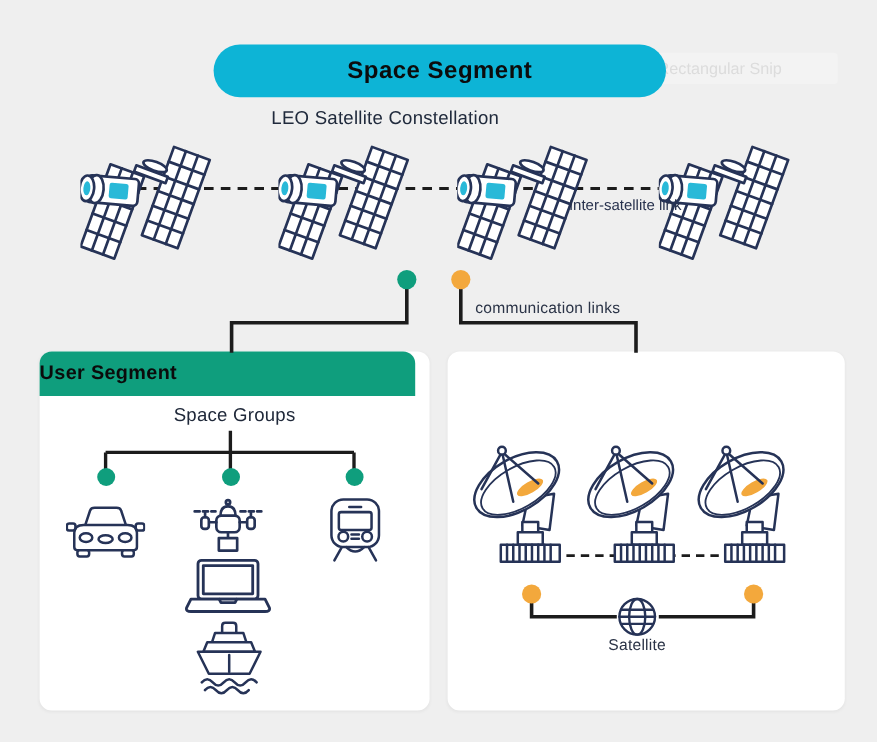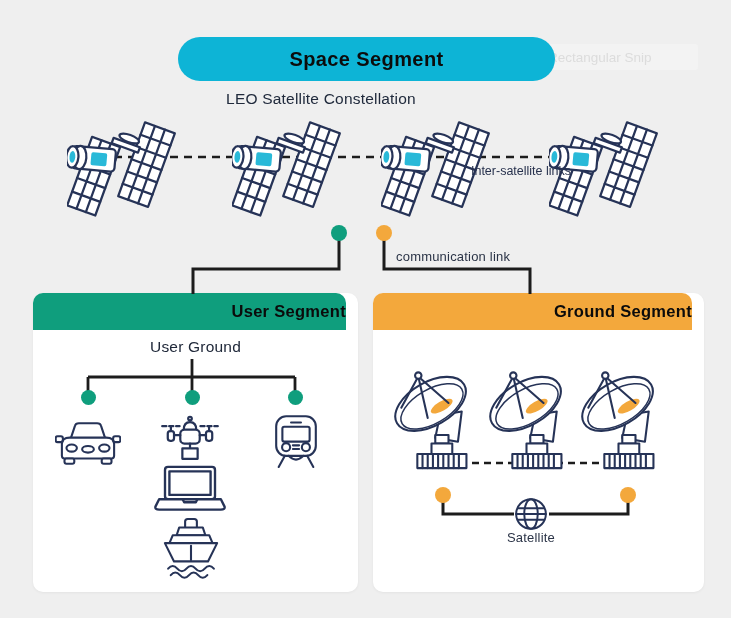--- a/index.html
+++ b/index.html
@@ -34,21 +34,21 @@
   
   .panel {
     top:293px; height:299px; background:#ffffff; border-radius:10px;
     box-shadow:0 1px 3px rgba(0,0,0,.05); z-index:2;
   }
   .panel-user   { left:33px;  width:325px; }
   .panel-ground { left:373px; width:331px; }
   .panel-header {
     position:absolute; left:0; top:0; right:12px; height:37px;
     border-radius:10px 10px 0 0;
-    display:flex; align-items:center; justify-content:flex-end;
+    display:flex; align-items:center; justify-content:flex-start;
     font-size:16.5px; font-weight:bold; color:#0b0b0b; letter-spacing:.3px;
   }
   .header-green  { background:#0f9e7d; }
   .header-orange { background:#f3a83c; }
   .panel-subtitle {
     position:absolute; left:0; top:45px; right:0; text-align:center;
     font-size:15.5px; color:#20293a; letter-spacing:.2px;
   }
 
   
@@ -122,27 +122,24 @@
 
 <div class="abs pill">
   <span>Space Segment</span>
 </div>
 <div class="abs leo-subtitle">LEO Satellite Constellation</div>
 
 <div class="abs panel panel-user">
   <div class="panel-header header-green">
     <span>User Segment</span>
   </div>
-  <div class="panel-subtitle">User Ground</div>
+  <div class="panel-subtitle">Space Groups</div>
 </div>
 
 <div class="abs panel panel-ground">
-  <div class="panel-header header-orange">
-    <span>Ground Segment</span>
-  </div>
 </div>
 
 <svg class="abs overlay" width="731" height="618">
 
   <path d="M100,157 H583" stroke="#1c1c1c" stroke-width="2.5" stroke-dasharray="8 6" fill="none"></path>
 
   <path d="M339,240 V269 H193 V294" stroke="#1c1c1c" stroke-width="3" fill="none"></path>
 
   <path d="M384,240 V269 H530 V294" stroke="#1c1c1c" stroke-width="3" fill="none"></path>
 
@@ -159,25 +156,25 @@
 <svg class="abs icon" style="left:232px;top:111px" width="112" height="122" viewBox="0 0 120 124">
     <use href="#sym-sat"></use>
   </svg>
 <svg class="abs icon" style="left:381px;top:111px" width="112" height="122" viewBox="0 0 120 124">
     <use href="#sym-sat"></use>
   </svg>
 <svg class="abs icon" style="left:549px;top:111px" width="112" height="122" viewBox="0 0 120 124">
     <use href="#sym-sat"></use>
   </svg>
 
-<div class="abs intersat-label">Inter-satellite links</div>
+<div class="abs intersat-label">Inter-satellite link</div>
 
 <div class="abs dot dot-green dot-16" style="left:331px;top:225px"></div>
 <div class="abs dot dot-orange dot-16" style="left:376px;top:225px"></div>
-<div class="abs small-label" style="left:396px;top:249px">communication link</div>
+<div class="abs small-label" style="left:396px;top:249px">communication links</div>
 
 <div class="abs dot dot-green dot-15" style="left:81px;top:390px"></div>
 <div class="abs dot dot-green dot-15" style="left:185px;top:390px"></div>
 <div class="abs dot dot-green dot-15" style="left:288px;top:390px"></div>
 
 <svg class="abs icon" style="left:55px;top:418px" width="66" height="47" viewBox="0 0 100 72" stroke="#263357" stroke-width="3.2" fill="none" stroke-linejoin="round" stroke-linecap="round">
   <path d="M24,30 L30,12 Q31,8 36,8 H64 Q69,8 70,12 L76,30"></path>
   <path fill="#fff" d="M10,58 V40 Q10,30 22,30 H78 Q90,30 90,40 V58 Q90,62 86,62 H14 Q10,62 10,58 Z"></path>
   <rect x="0.5" y="28" width="11" height="9" rx="3"></rect>
   <rect x="88.5" y="28" width="11" height="9" rx="3"></rect>

